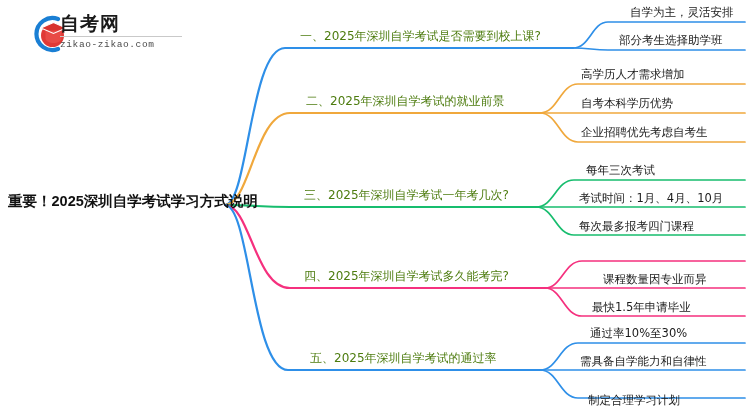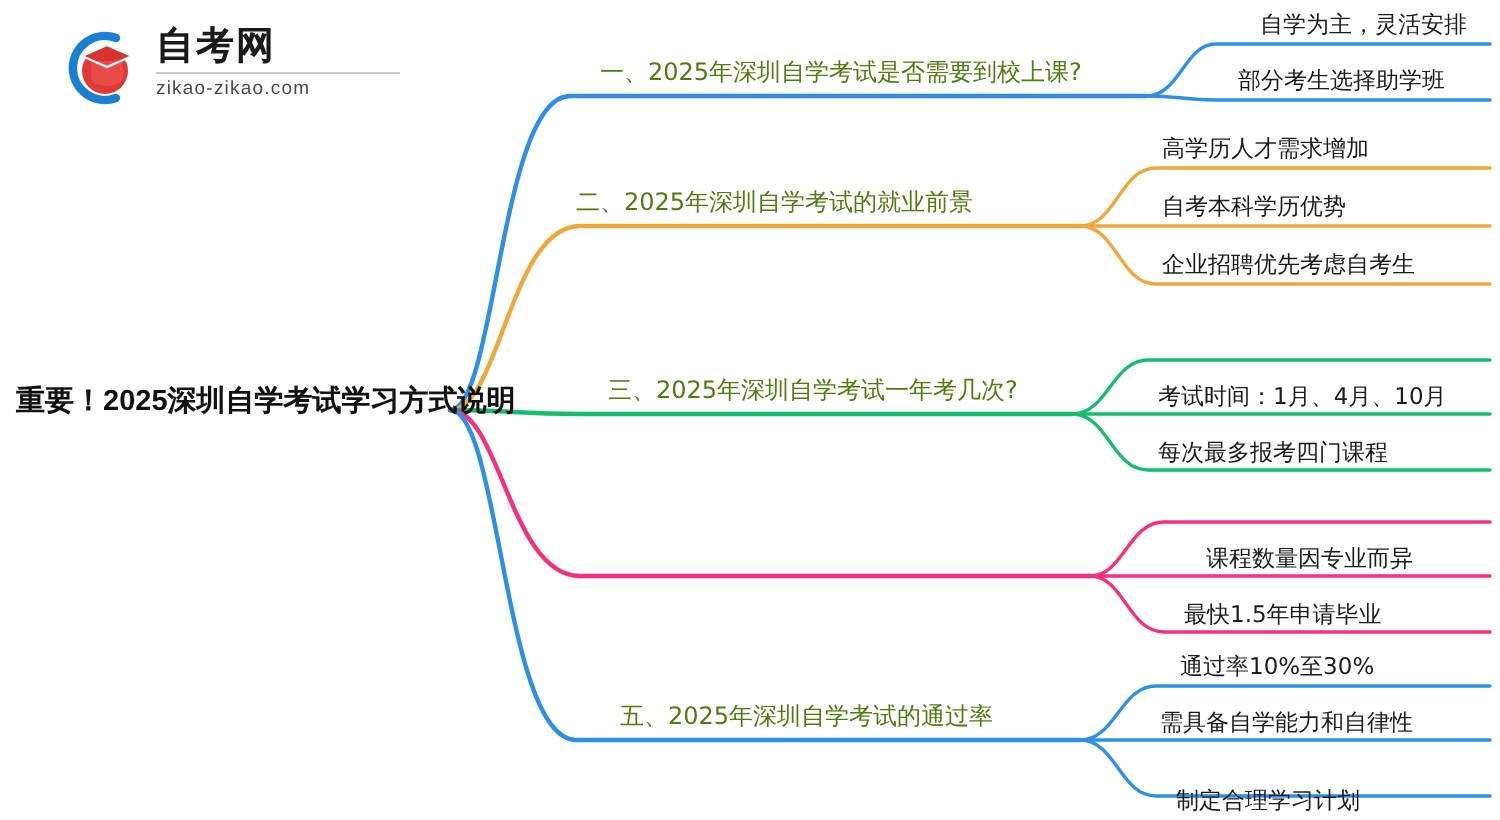--- a/index.html
+++ b/index.html
@@ -43,21 +43,21 @@
   }
   .logo-mark {
     position: absolute;
     left: 0;
     top: 2px;
     width: 44px;
     height: 40px;
   }
   .logo-text {
     position: absolute;
-    left: 50px;
+    left: 32px;
     top: 0px;
     width: 130px;
     height: 42px;
   }
   .logo-cn {
     font-size: 19px;
     font-weight: bold;
     letter-spacing: 1px;
     color: #1a1a1a;
     line-height: 23px;
@@ -66,21 +66,21 @@
   .logo-rule {
     width: 122px;
     height: 1px;
     background: #c9c9c9;
     margin: 1px 0 2px 0;
   }
   .logo-en {
     font-size: 9.5px;
     letter-spacing: 0.6px;
     color: #4a4a4a;
-    font-family: Liberation Sans, sans-serif;
+    font-family: Liberation Mono, monospace;
   }
 
   
   .root-node {
     position: absolute;
     left: 8px;
     top: 192px;
     width: 212px;
     text-align: left;
     font-size: 14.5px;
@@ -168,31 +168,33 @@
     <div class="logo-text">
       <div class="logo-cn">自考网</div>
       <div class="logo-rule"></div>
       <div class="logo-en">zikao-zikao.com</div>
     </div>
   </div>
 
   <div class="root-node">重要！2025深圳自学考试学习方式说明</div>
 
   <div class="branch-label" style="left:296px; top:28px;">一、2025年深圳自学考试是否需要到校上课?</div>
-  <div class="branch-label" style="left:284px; top:93px;">二、2025年深圳自学考试的就业前景</div>
+  <div class="branch-label" style="left:302px; top:93px;">二、2025年深圳自学考试的就业前景</div>
   <div class="branch-label" style="left:300px; top:187px;text-align:center;">三、2025年深圳自学考试一年考几次?</div>
+  <div class="branch-label" style="left:300px; top:268px;">四、2025年深圳自学考试多久能考完?</div>
   <div class="branch-label" style="left:306px; top:350px;">五、2025年深圳自学考试的通过率</div>
 
   <div class="leaf-label" style="left:615px; top:33px;">部分考生选择助学班</div>
   <div class="leaf-label" style="left:626px; top:5px;">自学为主，灵活安排</div>
 
   <div class="leaf-label" style="left:577px; top:96px;">自考本科学历优势</div>
   <div class="leaf-label" style="left:577px; top:67px;">高学历人才需求增加</div>
   <div class="leaf-label" style="left:577px; top:125px;">企业招聘优先考虑自考生</div>
 
+  <div class="leaf-label" style="left:582px; top:163px;">每年三次考试</div>
   <div class="leaf-label" style="left:575px; top:191px;">考试时间：1月、4月、10月</div>
   <div class="leaf-label" style="left:575px; top:219px;">每次最多报考四门课程</div>
 
   <div class="leaf-label" style="left:584px; top:272px;margin-left:15px;">课程数量因专业而异</div>
   <div class="leaf-label" style="left:588px; top:300px;">最快1.5年申请毕业</div>
 
   <div class="leaf-label" style="left:586px; top:326px;">通过率10%至30%</div>
   <div class="leaf-label" style="left:576px; top:354px;">需具备自学能力和自律性</div>
   <div class="leaf-label" style="left:584px; top:393px;">制定合理学习计划</div>
 

